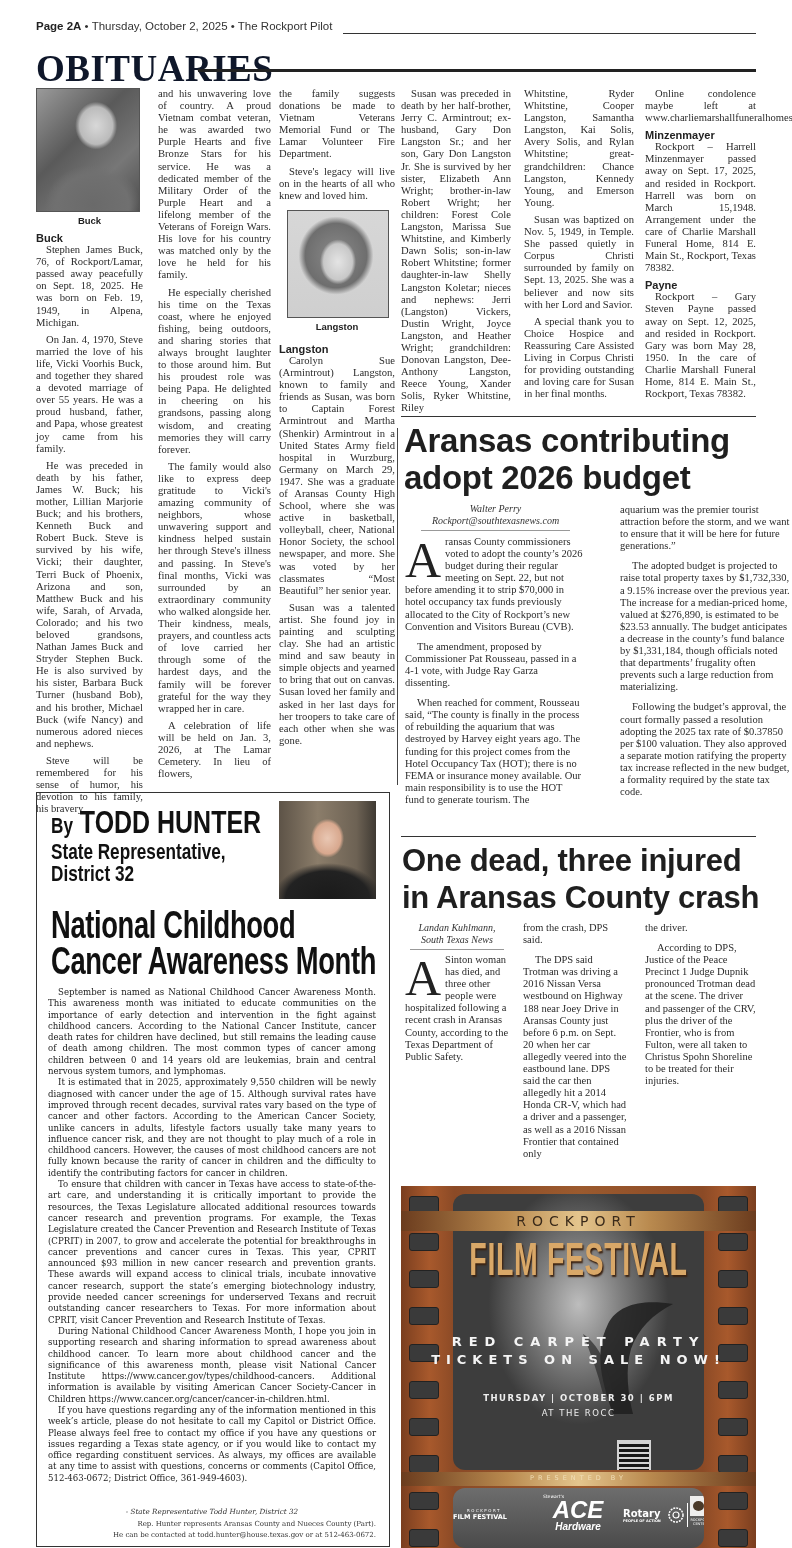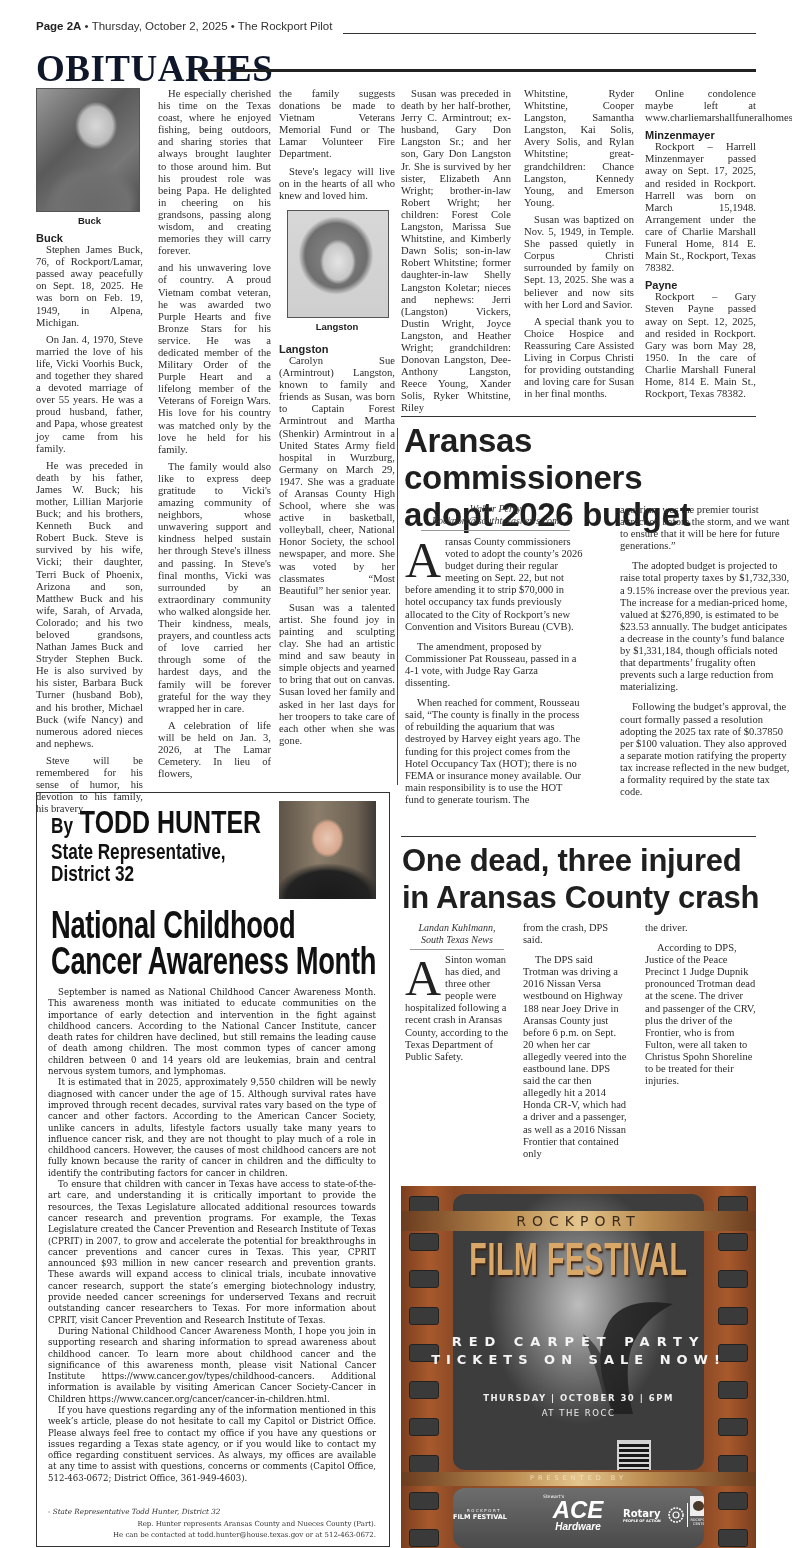--- a/index.html
+++ b/index.html
@@ -45,21 +45,21 @@
   
   .hunter-box { left: 36px; top: 792px; width: 354px; height: 755px; border: 1.5px solid #333; }
   .hunter-by { font-family: "Liberation Sans", sans-serif; font-weight: bold; color: #111; transform: scaleX(0.78); transform-origin: left top; white-space: nowrap; }
   .hunter-photo { width: 97px; height: 98px;
     background: radial-gradient(ellipse 22px 26px at 50% 38%, #e9c7b3 0%, #d8a88e 60%, transparent 75%),
                 radial-gradient(ellipse 60px 40px at 50% 100%, #1a1a1a 0%, #222 70%, transparent 90%),
                 linear-gradient(90deg, #5d5347 0%, #8b7d6a 40%, #6d6254 80%, #3f3a33 100%); }
   .hunter-title { font-family: "Liberation Sans", sans-serif; font-weight: bold; color: #111; line-height: 36px; font-size: 38px; transform: scaleX(0.72); transform-origin: left top; white-space: nowrap; letter-spacing: -0.5px; }
   .hunter-body { font-family: "DejaVu Serif", serif; font-size: 8.6px; line-height: 11.3px; color: #222; text-align: justify; }
   .hunter-body p { text-indent: 10px; }
-  .sig { font-family: "DejaVu Serif", serif; font-style: italic; font-size: 7.2px; text-align: left; color: #333; }
+  .sig { font-family: "DejaVu Serif", serif; font-style: italic; font-size: 7.2px; text-align: center; color: #333; }
   .contact { font-family: "DejaVu Serif", serif; font-size: 7px; text-align: right; color: #333; line-height: 11px; }
 
   
   .ad { left: 401px; top: 1186px; width: 355px; height: 362px; overflow: hidden;
         background: linear-gradient(90deg, #7a3e1f 0%, #a8592c 8%, #8b4a26 15%, #9b5a2e 50%, #8b4a26 85%, #a8592c 92%, #7a3e1f 100%); }
   .sprocket { position: absolute; width: 30px; height: 18px; background: #3a3a3a; border-radius: 3px; border: 1px solid #222; }
   .frame { position: absolute; left: 52px; width: 251px; border-radius: 12px; overflow: hidden;
            background: radial-gradient(ellipse 90px 120px at 50% 40%, #bdbdbd 0%, #7b7b7b 50%, #3d3d3d 100%); }
   .gold-band { position: absolute; left: 0; width: 100%; background: linear-gradient(90deg, #6b3c1e 0%, #b98a4f 30%, #e4c58d 50%, #b98a4f 70%, #6b3c1e 100%); }
   .ad-text { position: absolute; left: 0; width: 100%; text-align: center; font-family: "DejaVu Sans", sans-serif; white-space: nowrap; }
@@ -86,22 +86,22 @@
   <div class="photo photo-buck"></div>
   <div class="photo-caption">Buck</div>
   <div class="obit-name">Buck</div>
   <p>Stephen James Buck, 76, of Rockport/Lamar, passed away peacefully on Sept. 18, 2025. He was born on Feb. 19, 1949, in Alpena, Michigan.</p>
   <p>On Jan. 4, 1970, Steve married the love of his life, Vicki Voorhis Buck, and together they shared a devoted marriage of over 55 years. He was a proud husband, father, and Papa, whose greatest joy came from his family.</p>
   <p>He was preceded in death by his father, James W. Buck; his mother, Lillian Marjorie Buck; and his brothers, Kenneth Buck and Robert Buck. Steve is survived by his wife, Vicki; their daughter, Terri Buck of Phoenix, Arizona and son, Matthew Buck and his wife, Sarah, of Arvada, Colorado; and his two beloved grandsons, Nathan James Buck and Stryder Stephen Buck. He is also survived by his sister, Barbara Buck Turner (husband Bob), and his brother, Michael Buck (wife Nancy) and numerous adored nieces and nephews.</p>
   <p>Steve will be remembered for his sense of humor, his devotion to his family, his bravery,</p>
 </div>
 
 <div class="abs col" style="left:158px; top:88px; width:113px;">
+  <p style="text-indent:0">and his unwavering love of country. A proud Vietnam combat veteran, he was awarded two Purple Hearts and five Bronze Stars for his service. He was a dedicated member of the Military Order of the Purple Heart and a lifelong member of the Veterans of Foreign Wars. His love for his country was matched only by the love he held for his family.</p>
   <p>He especially cherished his time on the Texas coast, where he enjoyed fishing, being outdoors, and sharing stories that always brought laughter to those around him. But his proudest role was being Papa. He delighted in cheering on his grandsons, passing along wisdom, and creating memories they will carry forever.</p>
-  <p style="text-indent:0">and his unwavering love of country. A proud Vietnam combat veteran, he was awarded two Purple Hearts and five Bronze Stars for his service. He was a dedicated member of the Military Order of the Purple Heart and a lifelong member of the Veterans of Foreign Wars. His love for his country was matched only by the love he held for his family.</p>
   <p>The family would also like to express deep gratitude to Vicki's amazing community of neighbors, whose unwavering support and kindness helped sustain her through Steve's illness and passing. In Steve's final months, Vicki was surrounded by an extraordinary community who walked alongside her. Their kindness, meals, prayers, and countless acts of love carried her through some of the hardest days, and the family will be forever grateful for the way they wrapped her in care.</p>
   <p>A celebration of life will be held on Jan. 3, 2026, at The Lamar Cemetery. In lieu of flowers,</p>
 </div>
 
 <div class="abs col" style="left:279px; top:88px; width:116px;">
   <p style="text-indent:0">the family suggests donations be made to Vietnam Veterans Memorial Fund or The Lamar Volunteer Fire Department.</p>
   <p>Steve's legacy will live on in the hearts of all who knew and loved him.</p>
   <div class="photo photo-langston" style="margin-top:8px;"></div>
   <div class="photo-caption">Langston</div>
   <div class="obit-name" style="margin-top:10px;">Langston</div>
@@ -123,21 +123,21 @@
   <p>Online condolence maybe left at www.charliemarshallfuneralhomes.com.</p>
   <div class="obit-name">Minzenmayer</div>
   <p>Rockport – Harrell Minzenmayer passed away on Sept. 17, 2025, and resided in Rockport. Harrell was born on March 15,1948. Arrangement under the care of Charlie Marshall Funeral Home, 814 E. Main St., Rockport, Texas 78382.</p>
   <div class="obit-name">Payne</div>
   <p>Rockport – Gary Steven Payne passed away on Sept. 12, 2025, and resided in Rockport. Gary was born May 28, 1950. In the care of Charlie Marshall Funeral Home, 814 E. Main St., Rockport, Texas 78382.</p>
 </div>
 
 <div class="abs hrule" style="left:401px; top:416px; width:355px;"></div>
 <div class="abs vrule" style="left:397px; top:428px; height:357px;"></div>
 <div class="abs headline" style="left:404px; top:422px; width:360px; font-size:33px; line-height:37px;">
-  <div>Aransas commissioners</div>
+  <div>Aransas contributing</div>
   <div>adopt 2026 budget</div>
 </div>
 <div class="abs byline" style="left:421px; top:503px; width:149px;">
   <div>Walter Perry</div>
   <div>Rockport@southtexasnews.com</div>
 </div>
 <div class="abs news" style="left:405px; top:536px; width:178px;">
   <p class="nodent"><span class="dropcap">A</span><span>ransas County commissioners voted to adopt the county’s 2026 budget during their regular meeting on Sept. 22, but not before amending it to strip $70,000 in hotel occupancy tax funds previously allocated to the City of Rockport’s new Convention and Visitors Bureau (CVB).</span></p>
   <p>The amendment, proposed by Commissioner Pat Rousseau, passed in a 4-1 vote, with Judge Ray Garza dissenting.</p>
   <p>When reached for comment, Rousseau said, “The county is finally in the process of rebuilding the aquarium that was destroyed by Harvey eight years ago. The funding for this project comes from the Hotel Occupancy Tax (HOT); there is no FEMA or insurance money available. Our main responsibility is to use the HOT fund to generate tourism. The</p>

